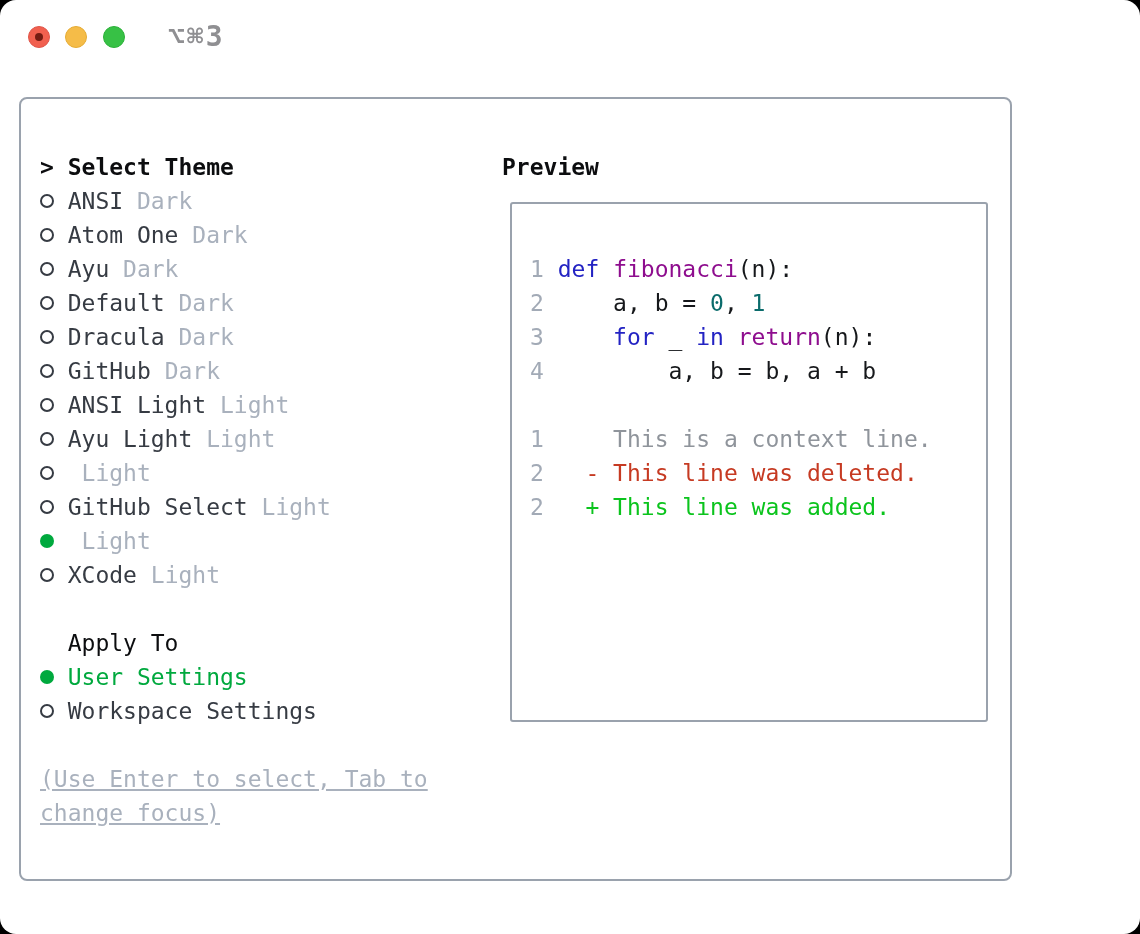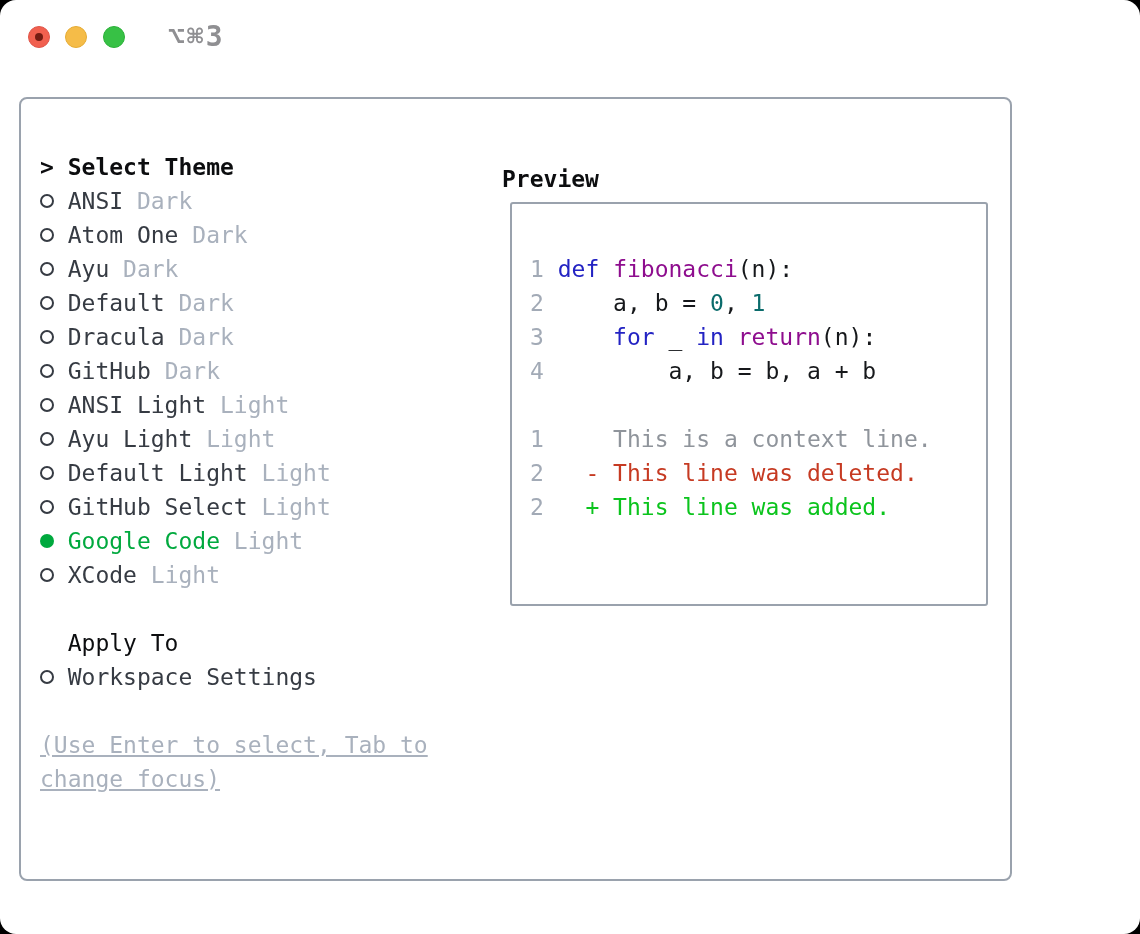--- a/index.html
+++ b/index.html
@@ -25,22 +25,22 @@
   .prompt{font-weight:700;color:var(--header_text);}
   .hdr{font-weight:700;color:var(--header_text);}
   .hdr2{font-weight:400;color:var(--header_text);}
   .bullet{width:14px;height:14px;border-radius:50%;box-sizing:border-box;border:2px solid var(--item_text);}
   .bullet.sel{border:none;background:var(--accent_green);}
   .iname{color:var(--item_text);}
   .iname.selname{color:var(--accent_green);}
   .itag{color:var(--muted);}
   .help{color:var(--muted);text-decoration:underline;}
 
-  .preview-head{left:481px;top:51px;margin-top:12px;}
-  .preview-box{position:absolute;left:489px;top:103px;width:478px;height:404px;box-sizing:border-box;border:2px solid var(--border);border-radius:3px;background:#fff;padding:48px 0 17px 18px;overflow:hidden;}
+  .preview-head{left:481px;top:51px;}
+  .preview-box{position:absolute;left:489px;top:103px;width:478px;height:520px;box-sizing:border-box;border:2px solid var(--border);border-radius:3px;background:#fff;padding:48px 0 17px 18px;overflow:hidden;}
   .pline{font-size:23px;line-height:34px;height:34px;white-space:pre;}
   .lineno{color:var(--lineno_gray);}
   .kwd{color:var(--kwd);}
   .typ{color:var(--typ);}
   .lit{color:var(--lit);}
   .pln{color:var(--pln);}
   .ctx{color:var(--ctx_gray);margin-top:23px;}
   .del{color:var(--diff_del);}
   .add{color:var(--diff_add);}
 </style>
@@ -66,30 +66,31 @@
       </div>
       <div id="theme-items">
           <div class="line"><span class="gut"><span class="bullet"></span></span><span class="iname">ANSI</span><span class="itag"> Dark</span></div>
           <div class="line"><span class="gut"><span class="bullet"></span></span><span class="iname">Atom One</span><span class="itag"> Dark</span></div>
           <div class="line"><span class="gut"><span class="bullet"></span></span><span class="iname">Ayu</span><span class="itag"> Dark</span></div>
           <div class="line"><span class="gut"><span class="bullet"></span></span><span class="iname">Default</span><span class="itag"> Dark</span></div>
           <div class="line"><span class="gut"><span class="bullet"></span></span><span class="iname">Dracula</span><span class="itag"> Dark</span></div>
           <div class="line"><span class="gut"><span class="bullet"></span></span><span class="iname">GitHub</span><span class="itag"> Dark</span></div>
           <div class="line"><span class="gut"><span class="bullet"></span></span><span class="iname">ANSI Light</span><span class="itag"> Light</span></div>
           <div class="line"><span class="gut"><span class="bullet"></span></span><span class="iname">Ayu Light</span><span class="itag"> Light</span></div>
-          <div class="line"><span class="gut"><span class="bullet"></span></span><span class="iname">Default Light</span><span class="itag"> Light</span></div>
+          <div class="line"><span class="gut"><span class="bullet"></span></span><span class="itag"> Light</span></div>
           <div class="line"><span class="gut"><span class="bullet"></span></span><span class="iname">GitHub Select</span><span class="itag"> Light</span></div>
-          <div class="line"><span class="gut"><span class="bullet sel"></span></span><span class="iname selname">Google Code</span><span class="itag"> Light</span></div>
+          <div class="line"><span class="gut"><span class="bullet sel"></span></span><span class="itag"> Light</span></div>
           <div class="line"><span class="gut"><span class="bullet"></span></span><span class="iname">XCode</span><span class="itag"> Light</span></div>
         </div>
       <div class="line blank"></div>
       <div class="line">
         <span class="gut"></span><span class="hdr2">Apply To</span>
       </div>
       <div id="apply-items">
+          <div class="line"><span class="gut"><span class="bullet sel"></span></span><span class="iname selname">User Settings</span></div>
           <div class="line"><span class="gut"><span class="bullet"></span></span><span class="iname">Workspace Settings</span></div>
         </div>
       <div class="line blank"></div>
       <div class="line help">(Use Enter to select, Tab to</div>
       <div class="line help">change focus)</div>
     </div>
 
     <div class="col preview-head">
       <div class="line"><span class="hdr">Preview</span></div>
     </div>

